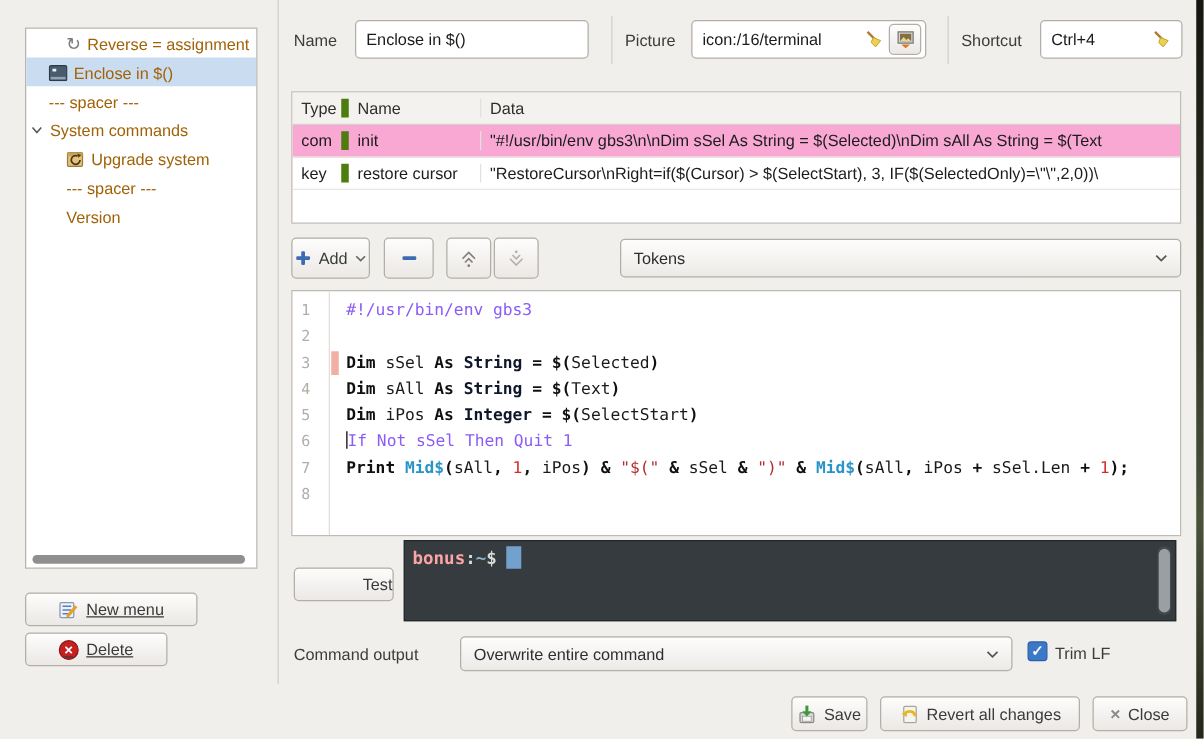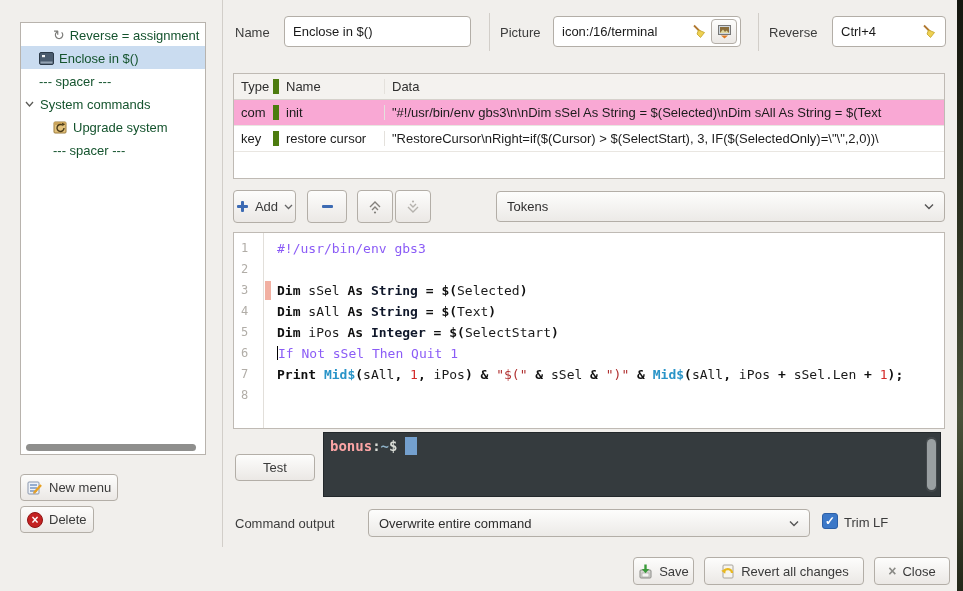--- a/index.html
+++ b/index.html
@@ -32,27 +32,27 @@
   .vsep { width:1px; background:#d2cec9; }
 
   
   .left-panel { left:0; top:0; width:222px; height:591px; overflow:hidden; }
   .tree-box {
     position:absolute; left:20px; top:22px; width:186px; height:433px;
     background:#fff; border:1px solid #b8b3ad; overflow:hidden;
   }
   .trow { height:23px; display:flex; align-items:center; gap:5px; white-space:nowrap; padding-top:1px; }
   .trow.sel { background:#cadcf0; }
-  .tlabel { color:#14532d;text-align:right; }
+  .tlabel { color:#a16207;text-align:right; }
   .tico-refresh { color:#7b7b78; font-size:14px; line-height:1; }
   .hthumb {
     position:absolute; left:6px; right:6px; bottom:3px; height:7px;
     background:#8f8f8d; border-radius:4px;
   }
-  .side-btn { position:absolute; height:27px; padding:0 6px; }
+  .side-btn { position:absolute; height:27px; padding:0 26px;text-decoration:underline; }
 
   
   .lbl { color:#3c3c3c; }
 
   
   .cmd-table {
     left:233px; top:73px; width:712px; height:106px;
     background:#fff; border:1px solid #bfbab4; overflow:hidden;
   }
   .thead { display:flex; height:26px; align-items:center; background:#f4f2ef; border-bottom:1px solid #d5d1cb; color:#2e2e2e; }
@@ -147,20 +147,23 @@
           <rect x="1" y="2" width="12" height="11" rx="1" fill="#e3c27c" stroke="#9a7b3a"></rect>
           <rect x="1" y="2" width="12" height="3" fill="#c9a35a"></rect>
           <path d="M11,8 a3.5,3.5 0 1,1 -2,-3.2" fill="none" stroke="#4a3a18" stroke-width="1.4"></path>
           <polygon points="9,2.8 12,4.2 9.4,6.2" fill="#4a3a18"></polygon>
         </svg>
         <span class="tlabel">Upgrade system</span>
       </div>
       <div class="trow" style="padding-left: 32px;">
         <span class="tlabel">--- spacer ---</span>
       </div>
+      <div class="trow" style="padding-left: 32px;">
+        <span class="tlabel">Version</span>
+      </div>
     </div>
   <div class="hthumb" style="position:absolute;left:26px;top:444px;width:170px;right:auto;"></div>
 
   <button class="btn side-btn" style="left:20px;top:474px;">
     <span>
       <svg width="16" height="16" viewBox="0 0 16 16">
           <rect x="1" y="2" width="11" height="12" rx="1" fill="#eef2f8" stroke="#8a97ad"></rect>
           <line x1="3" y1="5" x2="10" y2="5" stroke="#5a7fb5" stroke-width="1.2"></line>
           <line x1="3" y1="8" x2="10" y2="8" stroke="#5a7fb5" stroke-width="1.2"></line>
           <line x1="3" y1="11" x2="10" y2="11" stroke="#5a7fb5" stroke-width="1.2"></line>
@@ -201,21 +204,21 @@
         <rect x="1.5" y="1.5" width="12" height="9" fill="#cfd6dc" stroke="#777"></rect>
         <rect x="3" y="3" width="9" height="6" fill="#8a6d3b"></rect>
         <polygon points="3,9 6,5.5 8,8 9.5,6.5 12,9" fill="#e0d8a0"></polygon>
         <polygon points="4,11.5 11,11.5 7.5,14.5" fill="#e07820"></polygon>
       </svg>
   </span>
 </div>
 
 <div class="abs vsep" style="left:758px;top:13px;height:38px;"></div>
 
-<span class="abs lbl" style="left:769px;top:25px;">Reverse</span>
+<span class="abs lbl" style="left:769px;top:25px;">Shortcut</span>
 <div class="abs input" style="left:832px;top:16px;width:114px;height:31px;">
   <span style="flex:1;">Ctrl+4</span>
   <span>
     <svg width="15" height="15" viewBox="0 0 15 15">
         <line x1="2" y1="1.5" x2="8" y2="7.5" stroke="#b07830" stroke-width="1.8"></line>
         <polygon points="6.5,6 12.5,8.5 8.5,13.5 5,10" fill="#eed153" stroke="#c2a124" stroke-width="0.8"></polygon>
       </svg>
   </span>
 </div>
 
@@ -296,21 +299,21 @@
       <div class="cline"></div>
       <div class="cline"><span class="marker"></span><span class="sg-kw">Dim</span><span class="sg-pl"> sSel </span><span class="sg-kw">As</span><span class="sg-pl"> </span><span class="sg-ty">String</span><span class="sg-kw"> = $(</span><span class="sg-pl">Selected</span><span class="sg-kw">)</span></div>
       <div class="cline"><span class="sg-kw">Dim</span><span class="sg-pl"> sAll </span><span class="sg-kw">As</span><span class="sg-pl"> </span><span class="sg-ty">String</span><span class="sg-kw"> = $(</span><span class="sg-pl">Text</span><span class="sg-kw">)</span></div>
       <div class="cline"><span class="sg-kw">Dim</span><span class="sg-pl"> iPos </span><span class="sg-kw">As</span><span class="sg-pl"> </span><span class="sg-ty">Integer</span><span class="sg-kw"> = $(</span><span class="sg-pl">SelectStart</span><span class="sg-kw">)</span></div>
       <div class="cline"><span class="caret"></span><span class="sg-cm">If Not sSel Then Quit 1</span></div>
       <div class="cline"><span class="sg-kw">Print </span><span class="sg-fn">Mid$</span><span class="sg-kw">(</span><span class="sg-pl">sAll</span><span class="sg-kw">, </span><span class="sg-nu">1</span><span class="sg-kw">, </span><span class="sg-pl">iPos</span><span class="sg-kw">) &amp; </span><span class="sg-st">"$("</span><span class="sg-kw"> &amp; </span><span class="sg-pl">sSel</span><span class="sg-kw"> &amp; </span><span class="sg-st">")"</span><span class="sg-kw"> &amp; </span><span class="sg-fn">Mid$</span><span class="sg-kw">(</span><span class="sg-pl">sAll</span><span class="sg-kw">, </span><span class="sg-pl">iPos </span><span class="sg-kw">+</span><span class="sg-pl"> sSel.Len </span><span class="sg-kw">+</span><span class="sg-pl"> </span><span class="sg-nu">1</span><span class="sg-kw">);</span></div>
       <div class="cline"></div>
     </div>
 </div>
 
-<button class="btn abs" style="left:235px;top:454px;width:80px;height:27px;">
+<button class="btn abs" style="left:235px;top:454px;width:80px;height:27px;justify-content:flex-end;">
   <span>Test</span>
 </button>
 
 <div class="terminal">
   <span class="t-user">bonus</span><span class="t-sep">:</span><span class="t-path">~</span><span class="t-sym">$</span><span class="t-cursor"></span>
   <span class="t-track">
       <span class="t-thumb"></span>
     </span>
 </div>
 

